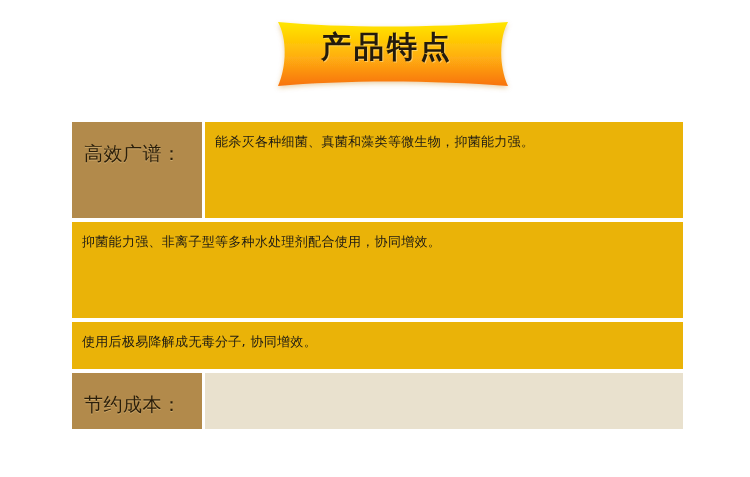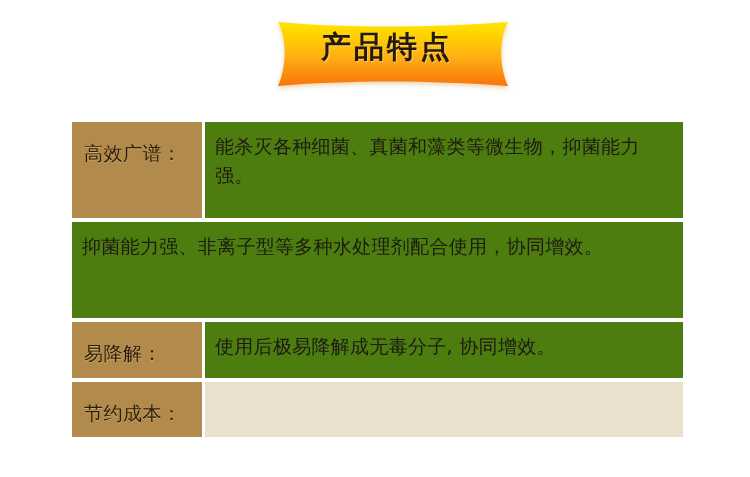--- a/index.html
+++ b/index.html
@@ -68,23 +68,23 @@
     font-weight: normal;
     letter-spacing: 0.5px;
     padding: 18px 0 10px 12px;
     box-sizing: border-box;
     text-shadow: 0 1px 0 rgba(255,225,170,0.35);
     border-right: 3px solid #ffffff;
     line-height: 1.45;
   }
   .feature-body {
     flex: 1 1 auto;
-    background: #4d7c0f;
+    background: #eab308;
     color: #1d1a14;
-    font-size: 19px;
+    font-size: 13px;
     line-height: 1.52;
     padding: 10px 14px 10px 10px;
     box-sizing: border-box;
     letter-spacing: 0.3px;
   }
   .row-tall .feature-label,
   .row-tall .feature-body {
     min-height: 96px;
   }
   .row-short .feature-label,
@@ -122,21 +122,20 @@
   <div class="feature-row row-tall">
     <div class="feature-label">高效广谱：</div>
     <div class="feature-body">能杀灭各种细菌、真菌和藻类等微生物，抑菌能力强。</div>
   </div>
 
   <div class="feature-row row-tall">
     <div class="feature-body">抑菌能力强、非离子型等多种水处理剂配合使用，协同增效。</div>
   </div>
 
   <div class="feature-row row-short">
-    <div class="feature-label">易降解：</div>
     <div class="feature-body">使用后极易降解成无毒分子, 协同增效。</div>
   </div>
 
   <div class="feature-row row-short">
     <div class="feature-label">节约成本：</div>
   </div>
 
 </div>
 
 </body></html>

